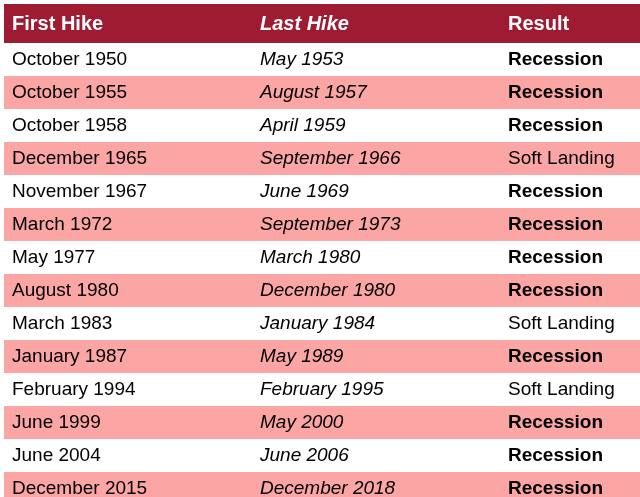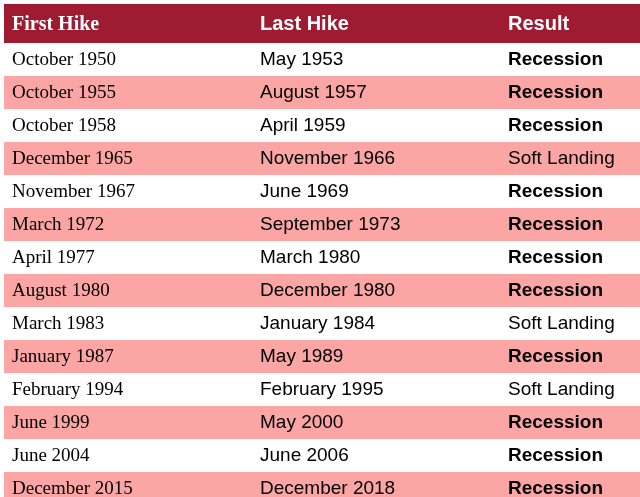--- a/index.html
+++ b/index.html
@@ -44,22 +44,22 @@
     line-height: 1.05;
     white-space: nowrap;
     margin-top: 38px;
   }
   tbody tr.odd td {
     background: #ffffff;
   }
   tbody tr.even td {
     background: #fca5a5;
   }
-  .col-first { width: 232px; font-family: Liberation Serif, serif; }
-  .col-last  { width: 232px; }
+  .col-first { width: 232px; }
+  .col-last  { width: 232px; font-style: italic; }
   .col-result{ width: 168px; }
   th.col-result, td.col-result { padding-left: 14px; }
   .result-recession {
     font-weight: bold;
   }
   .result-soft {
     font-weight: normal;
   }
 </style>
 </head>
@@ -85,35 +85,35 @@
           <td class="col-last">August 1957</td>
           <td class="col-result result-recession">Recession</td>
         </tr>
         <tr class="odd">
           <td class="col-first">October 1958</td>
           <td class="col-last">April 1959</td>
           <td class="col-result result-recession">Recession</td>
         </tr>
         <tr class="even">
           <td class="col-first">December 1965</td>
-          <td class="col-last">November 1966</td>
+          <td class="col-last">September 1966</td>
           <td class="col-result result-soft">Soft Landing</td>
         </tr>
         <tr class="odd">
           <td class="col-first">November 1967</td>
           <td class="col-last">June 1969</td>
           <td class="col-result result-recession">Recession</td>
         </tr>
         <tr class="even">
           <td class="col-first">March 1972</td>
           <td class="col-last">September 1973</td>
           <td class="col-result result-recession">Recession</td>
         </tr>
         <tr class="odd">
-          <td class="col-first">April 1977</td>
+          <td class="col-first">May 1977</td>
           <td class="col-last">March 1980</td>
           <td class="col-result result-recession">Recession</td>
         </tr>
         <tr class="even">
           <td class="col-first">August 1980</td>
           <td class="col-last">December 1980</td>
           <td class="col-result result-recession">Recession</td>
         </tr>
         <tr class="odd">
           <td class="col-first">March 1983</td>

